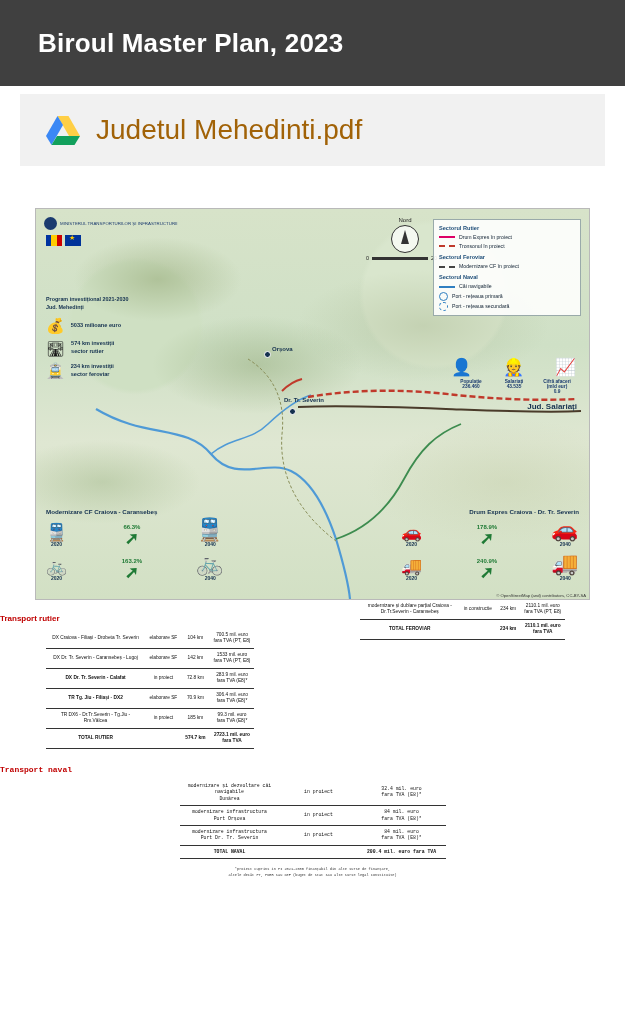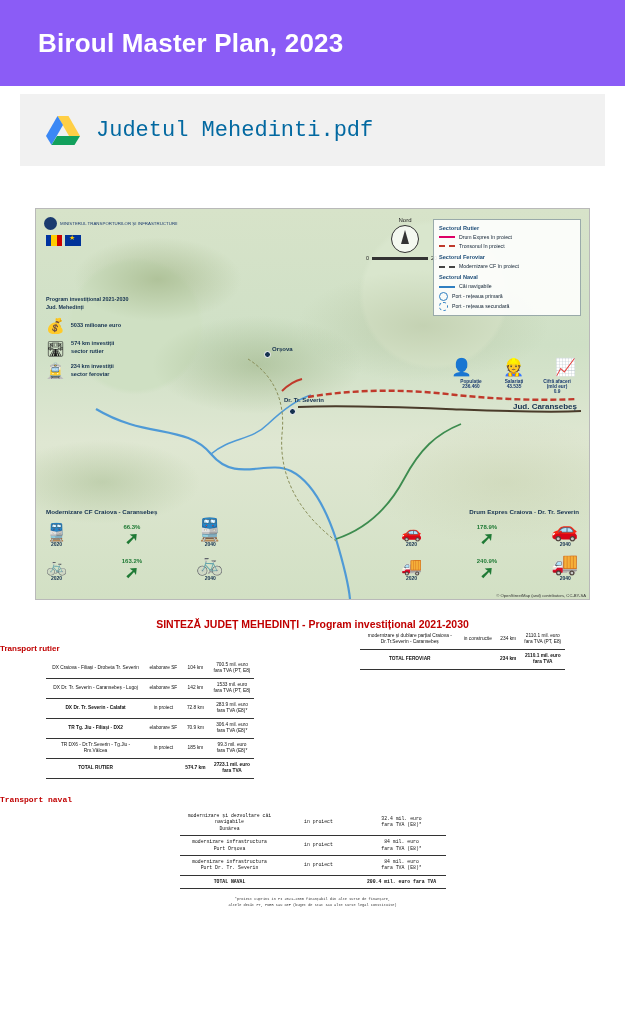--- a/index.html
+++ b/index.html
@@ -10,21 +10,21 @@
   body {
     width: 625px;
     height: 1024px;
     font-family: "Liberation Sans", sans-serif;
     overflow: hidden;
     position: relative;
   }
 
   
   .header {
-    background: #8b5cf6;
+    background: #404040;
     height: 86px;
     display: flex;
     align-items: center;
     padding-left: 38px;
     box-sizing: border-box;
   }
   .header-title {
     color: #ffffff;
     font-size: 26px;
     font-weight: bold;
@@ -43,23 +43,22 @@
   }
   .drive-icon {
     width: 34px;
     height: 30px;
     position: relative;
     margin-right: 16px;
     flex: none;
   }
   .drive-icon svg { display:block; }
   .file-name {
-    font-size: 22px;
-    color: #0369a1;
-    font-family: Liberation Mono, monospace;
+    font-size: 28px;
+    color: #a16207;
   }
 
   
   .doc {
     position: relative;
     background: #ffffff;
     padding: 0;
   }
 
   
@@ -352,21 +351,21 @@
         <div>
           <div>Salariați</div>
           <div>43.535</div>
         </div>
         <div>
           <div>Cifră afaceri</div>
           <div style="white-space:pre-line">(mld eur)
 0.9</div>
         </div>
       </div>
-      <div class="jud-label">Jud. Caransebeș</div>
+      <div class="jud-label">Jud. Salariați</div>
     </div>
 
     <div class="box-left">
       <div class="box-title">Modernizare CF Craiova - Caransebeș</div>
       <div class="cmp-row">
         <div class="cmp-cell">
           <span class="gl">🚆</span>
           <span>2020</span>
         </div>
         <div class="cmp-mid">
@@ -422,21 +421,20 @@
         <div class="cmp-cell">
           <span class="gl big">🚚</span>
           <span>2040</span>
         </div>
       </div>
     </div>
 
     <div class="attrib">© OpenStreetMap (and) contributors, CC-BY-SA</div>
   </div>
 
-  <div class="synth-title">SINTEZĂ JUDEȚ MEHEDINȚI - Program investițional 2021-2030</div>
 
   <div class="tables-row">
     <div class="col-left">
       <div class="sec-title">Transport rutier</div>
       <table class="t">
         <tbody>
             <tr>
           <td class="name">DX Craiova - Filiași - Drobeta Tr. Severin</td>
           <td class="c">elaborare SF</td>
           <td class="c">104 km</td>

